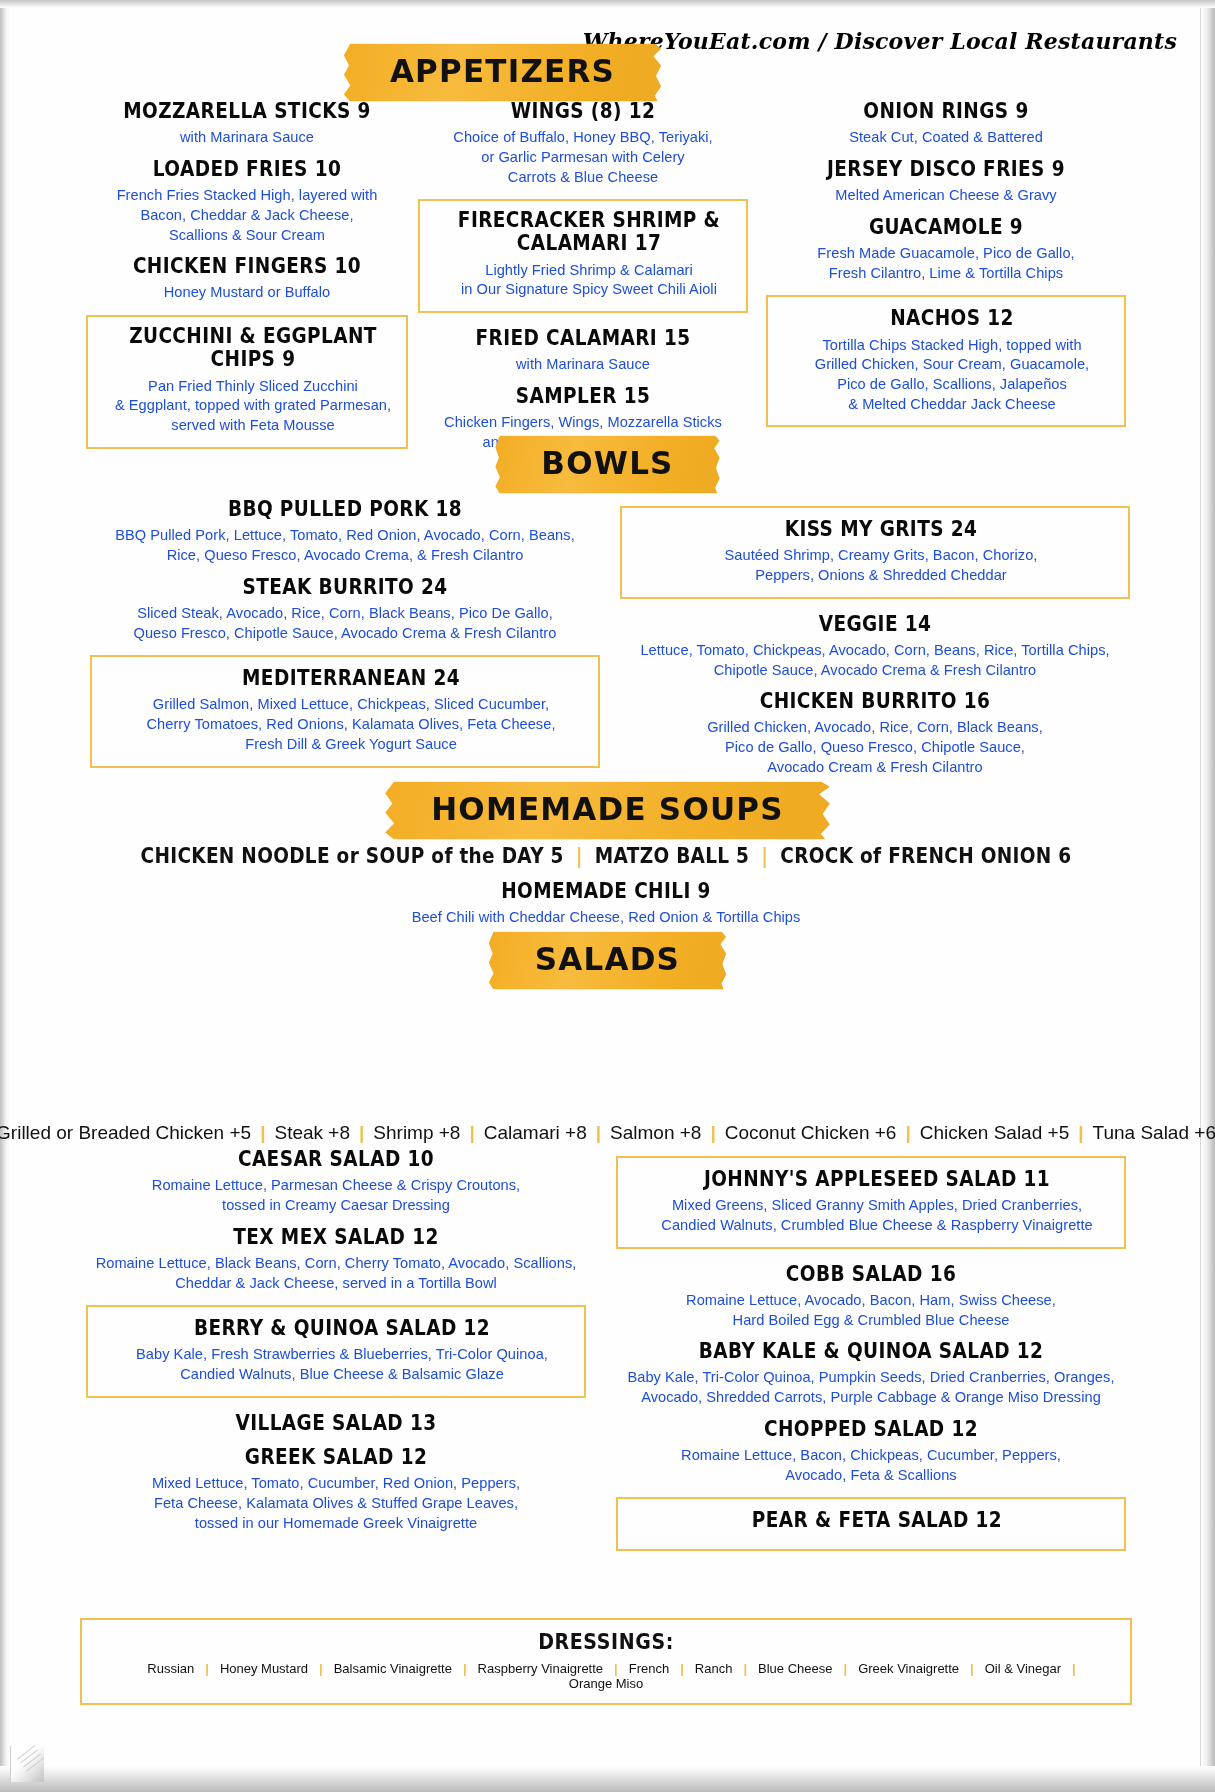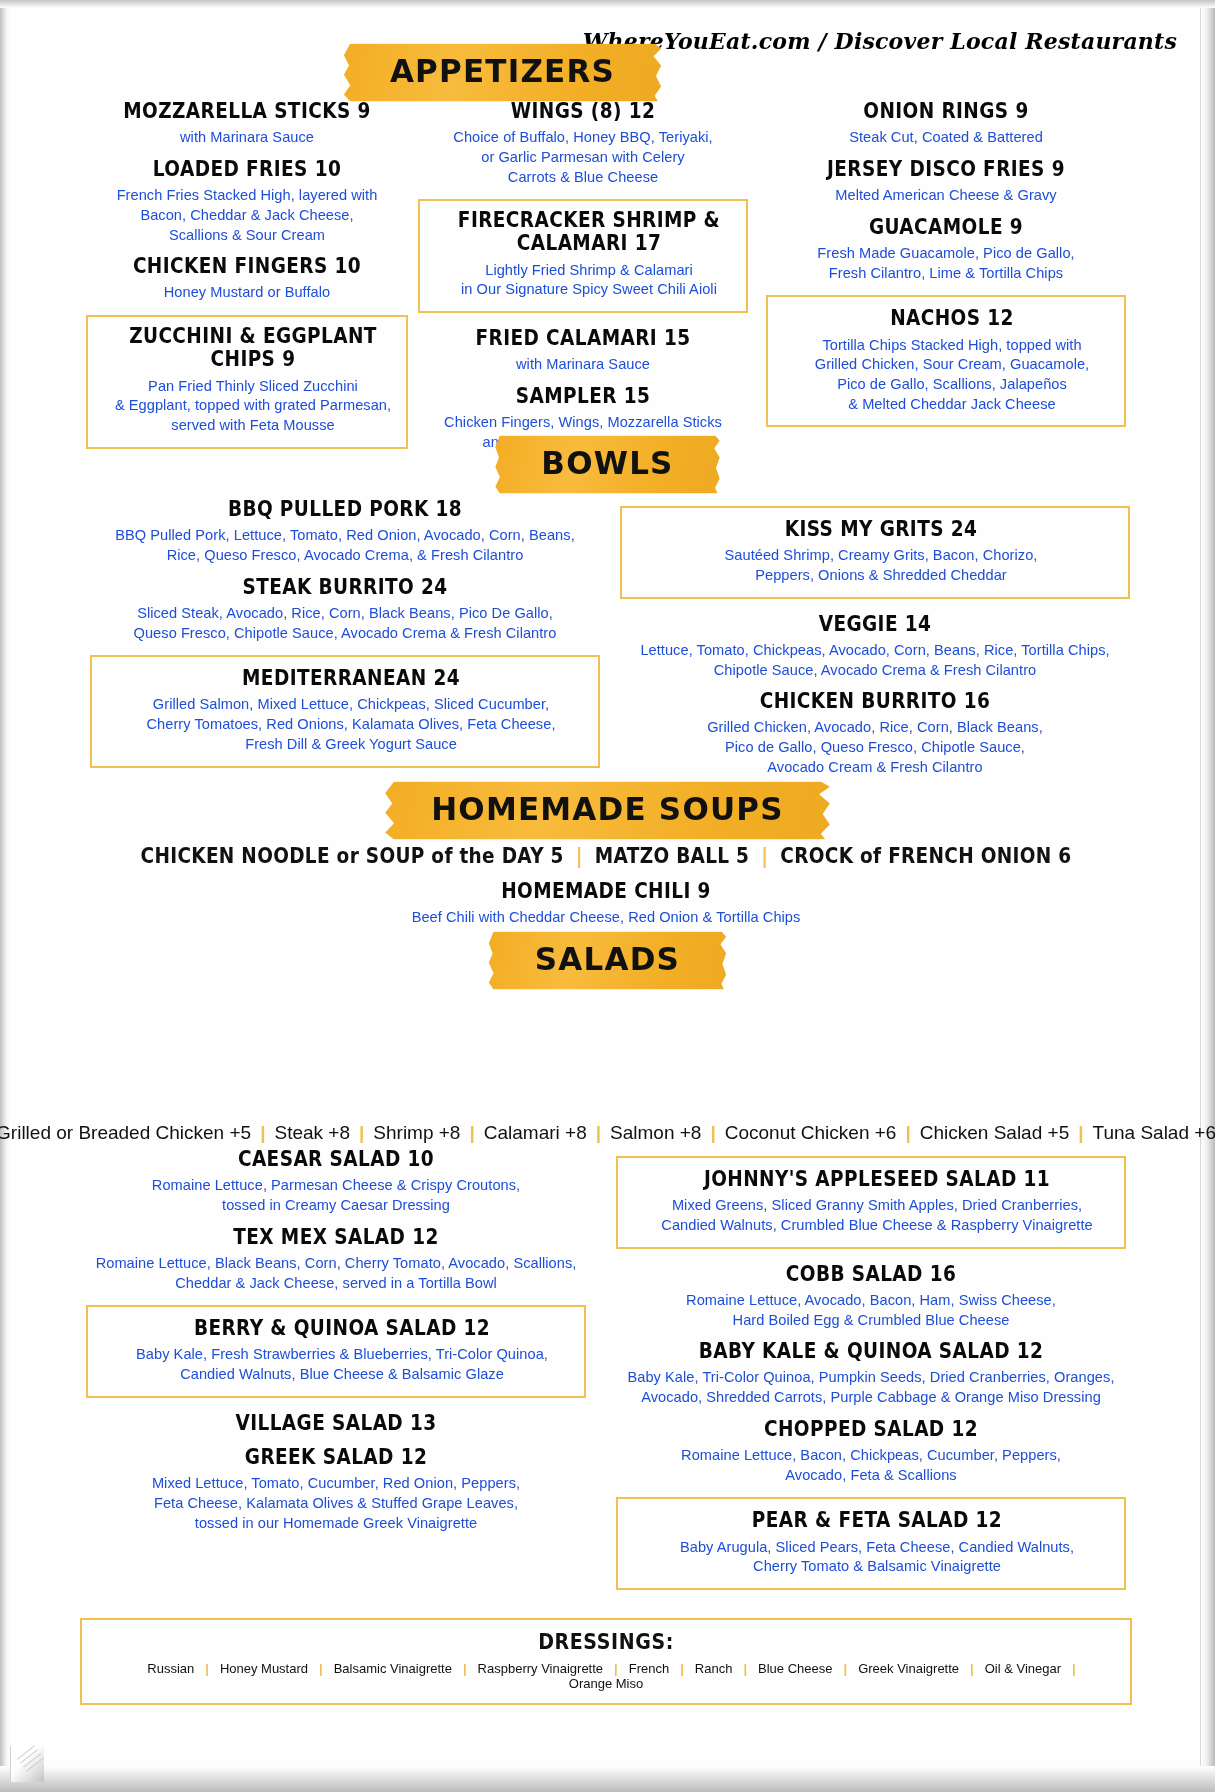--- a/index.html
+++ b/index.html
@@ -327,21 +327,21 @@
       </div>
       <div class="col" style="flex:0 0 510px; margin-left:30px;">
         <div>
             <div class="boxed">
               <div class="item"><span class="item-name">JOHNNY'S APPLESEED SALAD  11</span><span class="item-desc">Mixed Greens, Sliced Granny Smith Apples, Dried Cranberries,<br>Candied Walnuts, Crumbled Blue Cheese &amp; Raspberry Vinaigrette</span></div>
             </div>
             <div class="item"><span class="item-name">COBB SALAD  16</span><span class="item-desc">Romaine Lettuce, Avocado, Bacon, Ham, Swiss Cheese,<br>Hard Boiled Egg &amp; Crumbled Blue Cheese</span></div>
             <div class="item"><span class="item-name">BABY KALE &amp; QUINOA SALAD  12</span><span class="item-desc">Baby Kale, Tri-Color Quinoa, Pumpkin Seeds, Dried Cranberries, Oranges,<br>Avocado, Shredded Carrots, Purple Cabbage &amp; Orange Miso Dressing</span></div>
             <div class="item"><span class="item-name">CHOPPED SALAD  12</span><span class="item-desc">Romaine Lettuce, Bacon, Chickpeas, Cucumber, Peppers,<br>Avocado, Feta &amp; Scallions</span></div>
             <div class="boxed">
-              <div class="item"><span class="item-name">PEAR &amp; FETA SALAD  12</span><span class="item-desc">Baby Arugula, Sliced Pears, Feta Cheese, Candied Walnuts,<br>Cherry Tomato &amp; Balsamic Vinaigrette</span></div>
+              <div class="item"><span class="item-name">PEAR &amp; FETA SALAD  12</span></div>
             </div>
           </div>
       </div>
     </div>
 
     <div style="position:absolute; left:80px; top:1618px; width:1052px;">
       <div class="dressings-box">
         <div class="dressings-title">DRESSINGS:</div>
         <div class="pipe-row">
             <span class="chip">Russian</span>

